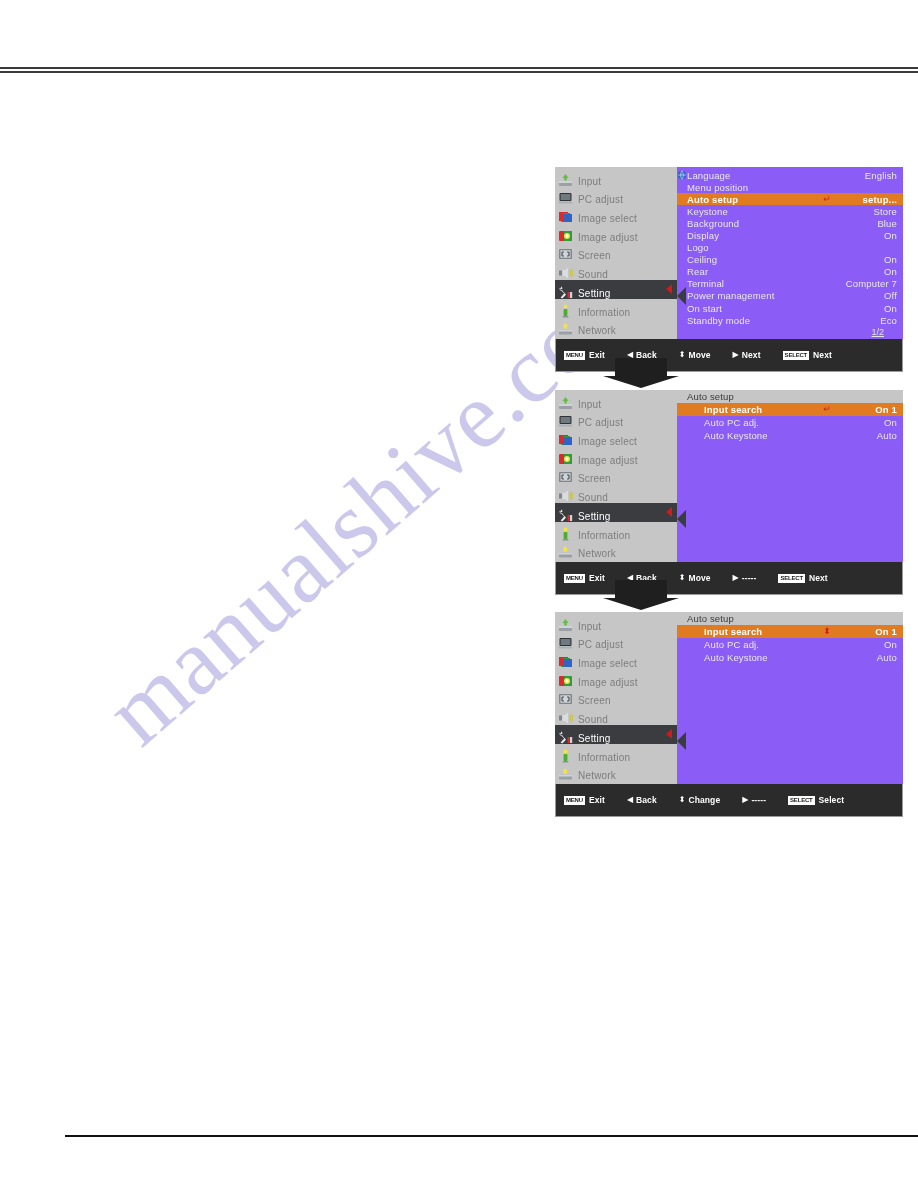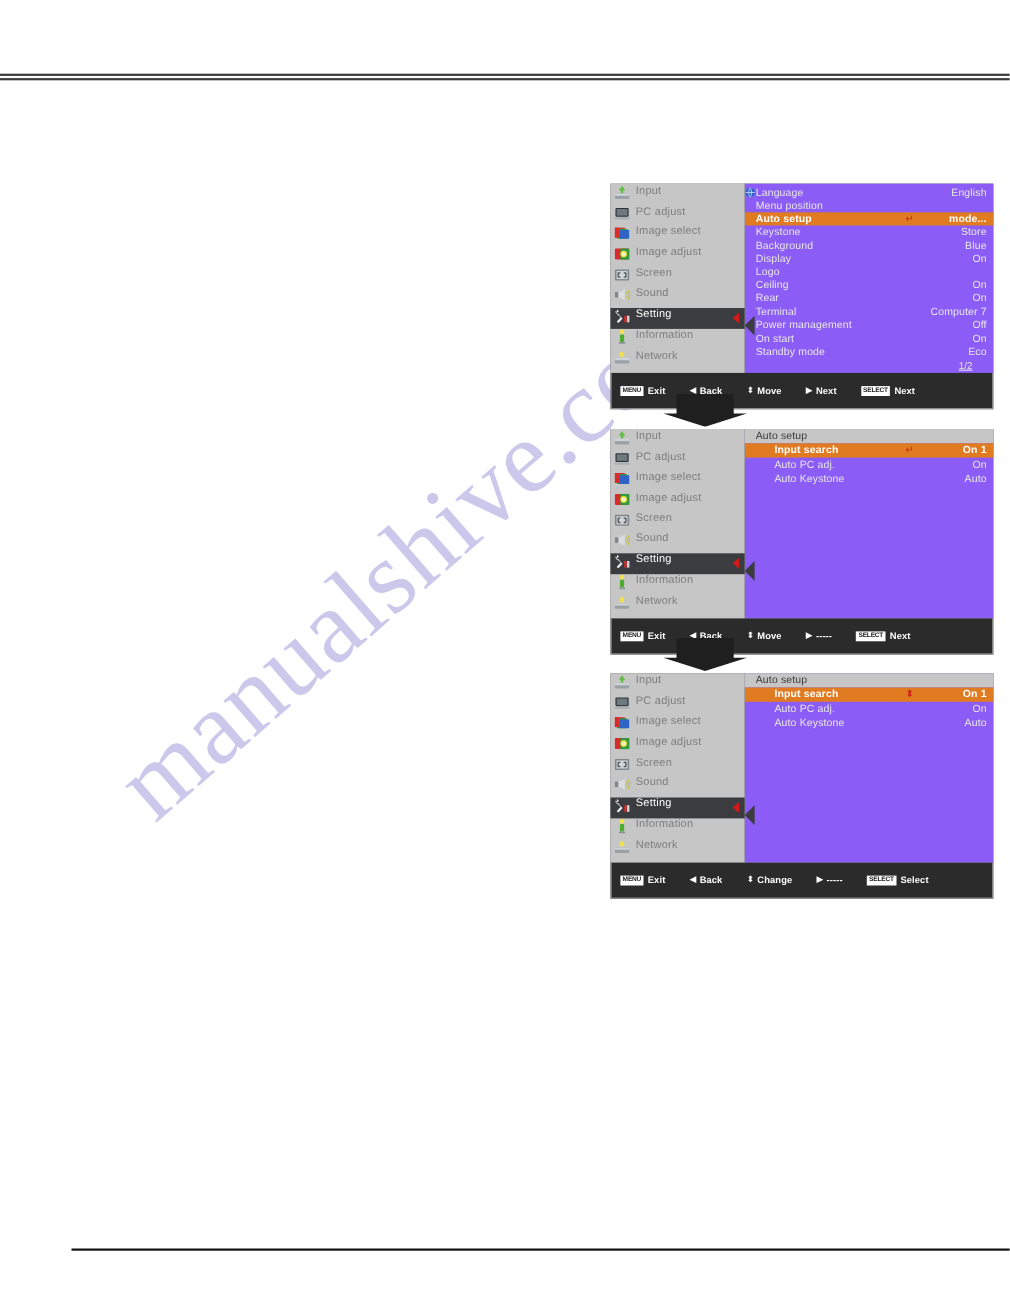--- a/index.html
+++ b/index.html
@@ -83,21 +83,21 @@
   .osd-sidebar {
     width: 122px;
     background: #c6c6c6;
     flex: 0 0 122px;
     padding-top: 1px;
     position: relative;
     z-index: 2;
   }
   .side-item {
     display: flex;
-    align-items: flex-start;
+    align-items: flex-end;
     height: 18.7px;
     padding-left: 3px;
     position: relative;
   }
   .side-item .s-label {
     font-size: 10px;
     color: #7d7d7d;
     margin-left: 5px;
     letter-spacing: .2px;
     white-space: nowrap;
@@ -390,21 +390,21 @@
             <span class="m-value">English</span>
           </div>
           <div class="menu-row">
             <span class="m-label">Menu position</span>
             <span class="m-glyph"></span>
             <span class="m-value"></span>
           </div>
           <div class="menu-row highlight">
             <span class="m-label">Auto setup</span>
             <span class="m-glyph" style="color: rgb(207, 31, 31);">↵</span>
-            <span class="m-value">mode...</span>
+            <span class="m-value">setup...</span>
           </div>
           <div class="menu-row">
             <span class="m-label">Keystone</span>
             <span class="m-glyph"></span>
             <span class="m-value">Store</span>
           </div>
           <div class="menu-row">
             <span class="m-label">Background</span>
             <span class="m-glyph"></span>
             <span class="m-value">Blue</span>

